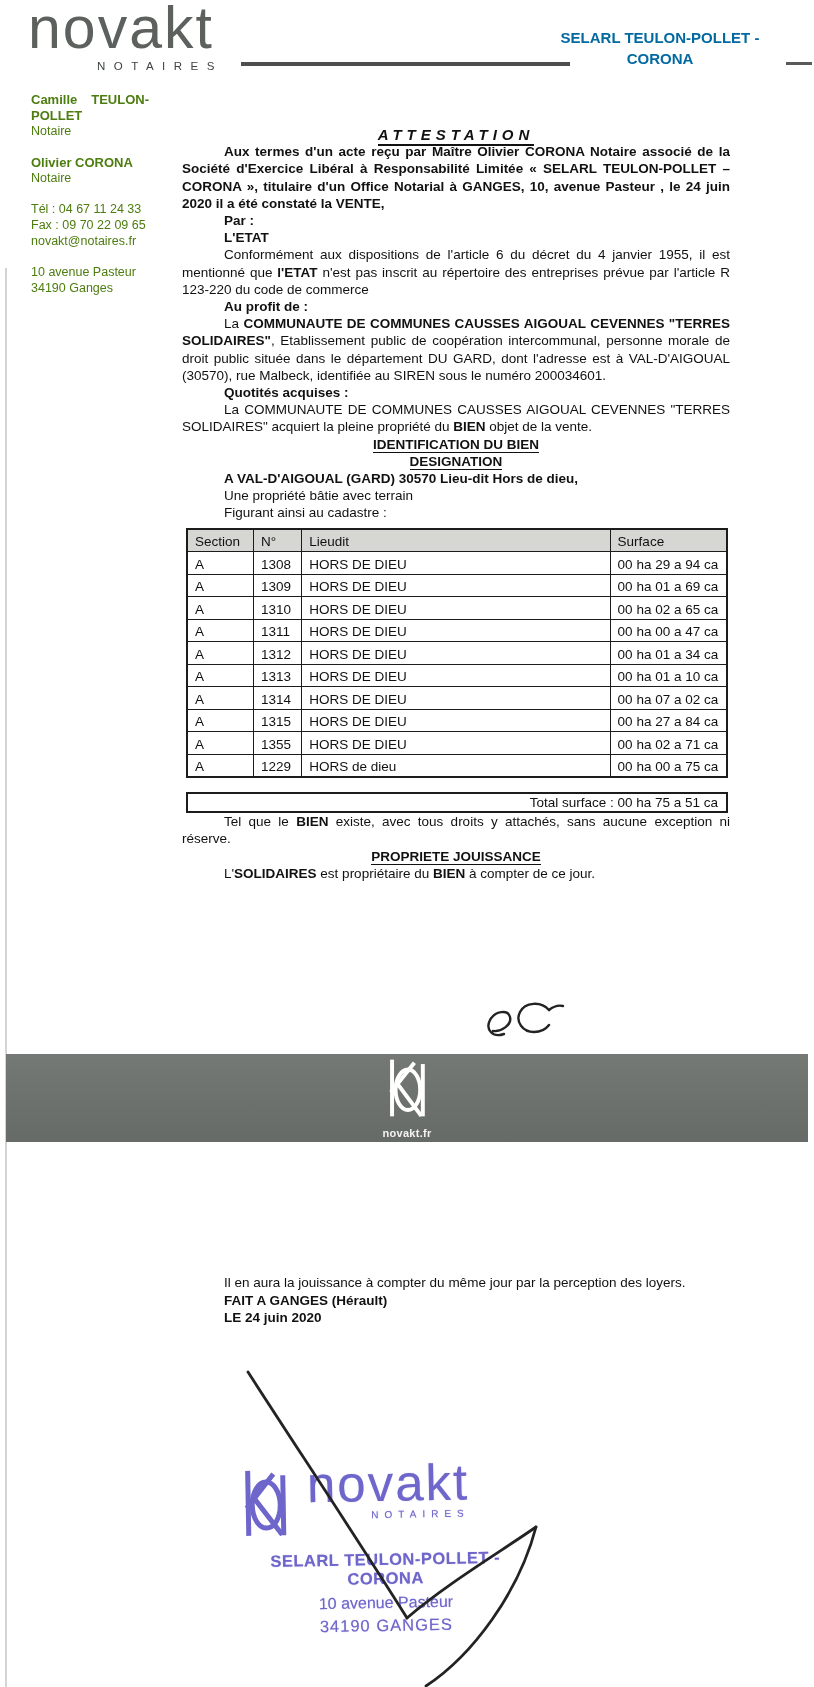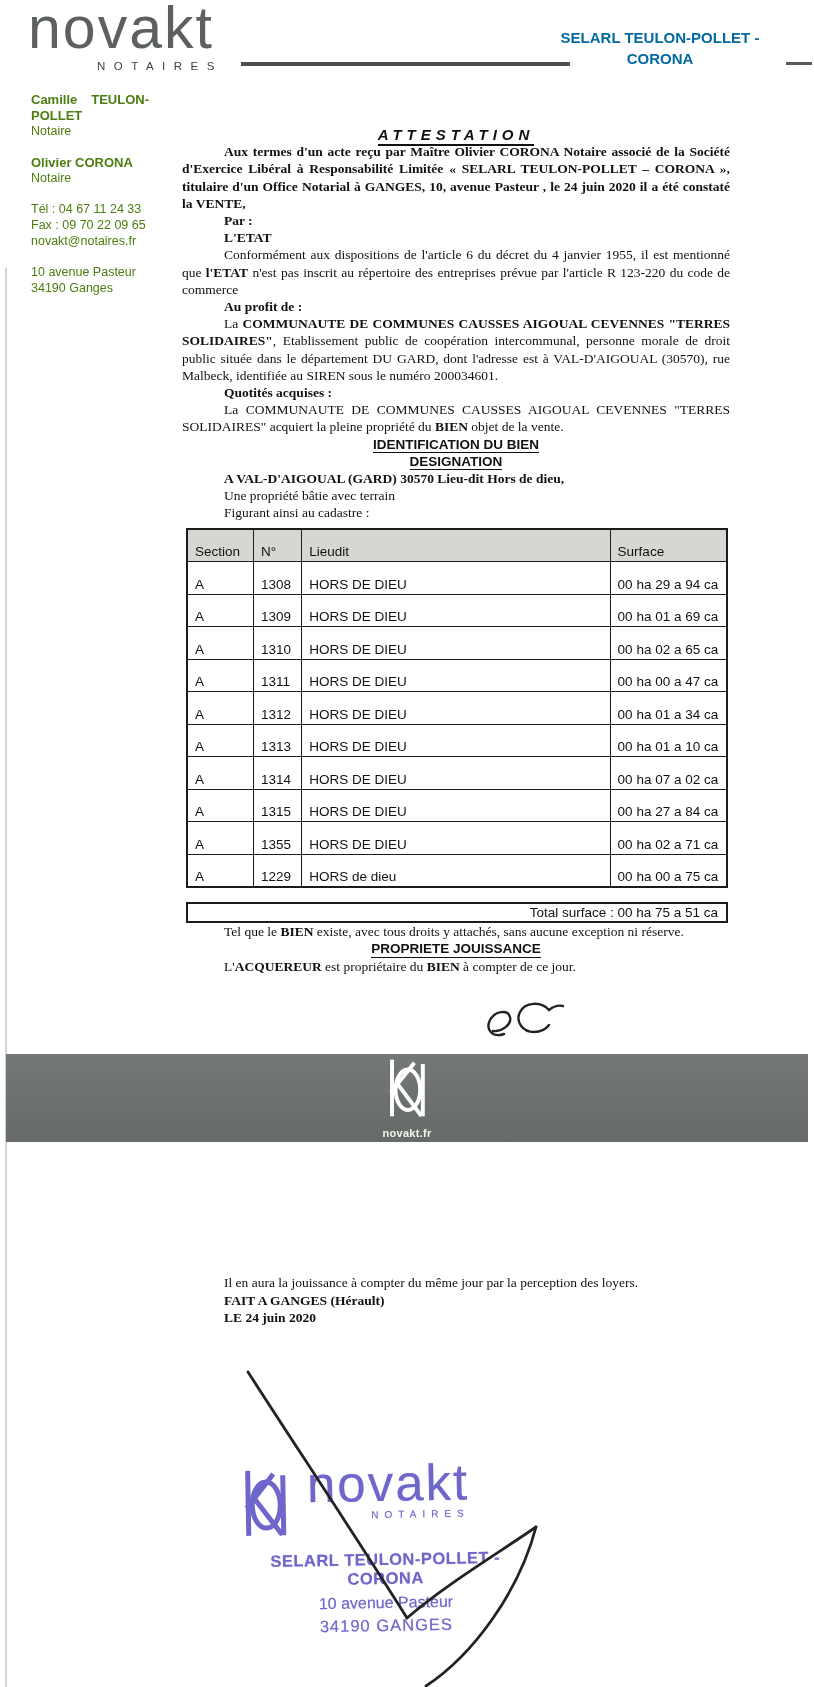--- a/index.html
+++ b/index.html
@@ -17,35 +17,35 @@
 
   
   .sidebar{position:absolute;left:31px;top:92px;width:118px;font-size:12.5px;line-height:15px;color:#4d7c0f;}
   .sb-name1{display:flex;justify-content:space-between;font-weight:bold;font-size:13px;}
   .sb-bold{font-weight:bold;font-size:13px;} .sb-gap-m{height:14px;}
   .sidebar div{margin-bottom:1px;}
 
   
   .content{position:absolute;left:182px;top:126px;width:548px;font-size:13.5px;line-height:17.2px;}
   .content p{margin:0;}
-  .indent{text-indent:42px;font-family:Liberation Serif, serif;}
+  .indent{text-indent:42px;}
   .just{text-align:justify;}
   .b{font-weight:bold;}
   .doc-title{text-align:center;font-size:15px;}
   .doc-title span{font-weight:bold;letter-spacing:5px;border-bottom:2px solid #111;padding-bottom:1px;font-style:italic;}
   .h-center{text-align:center;}
   .h-center span{font-weight:bold;border-bottom:1.8px solid #111;padding-bottom:0.5px;}
   .mt22{margin-top:22px;} .mt20{margin-top:20px;} .mt18{margin-top:18px;}
   .mt16{margin-top:16px;} .mt14{margin-top:14px;} .mt10{margin-top:10px;} .mt28{margin-top:28px;}
 
   
   table.cadastre{border-collapse:collapse;margin:6px 0 0 4px;width:542px;table-layout:fixed;
                  border:2px solid #1c1c1c;}
   .cadastre th,.cadastre td{border:1px solid #1c1c1c;font-size:13.5px;font-weight:normal;
-        text-align:left;padding:14px 4px 1px 7px;height:16.5px;line-height:15.5px;
+        text-align:left;padding:4px 4px 1px 7px;height:16.5px;line-height:15.5px;
         white-space:nowrap;overflow:hidden;margin-left:36px;}
   .cadastre thead th{background:#d6d6d3;}
   .c-section{width:66px;} .c-num{width:48px;} .c-lieudit{width:306px;} .c-surface{width:116px;}
 
   .total-box{box-sizing:border-box;margin:14px 0 0 4px;width:542px;border:2px solid #1c1c1c;
              text-align:right;padding:0 8px 16px 0;font-size:13.5px;height:21px;line-height:18px;}
 
   
   .banner{position:absolute;left:6px;top:1054px;width:802px;height:88px;
           background:linear-gradient(180deg,#757976 0%,#6d716d 55%,#676b67 100%);}
@@ -208,21 +208,21 @@
             <td>00 ha 00 a 75 ca</td>
           </tr>
         </tbody>
     </table>
 
     <div class="total-box">Total surface : 00 ha 75 a 51 ca</div>
 
     <p class="just indent"><span>Tel que le </span><b>BIEN</b><span> existe, avec tous droits y attachés, sans aucune exception ni réserve.</span></p>
 
     <p class="h-center mt28"><span>PROPRIETE JOUISSANCE</span></p>
-    <p class="indent"><span>L'</span><b>ACQUEREUR</b><span> est propriétaire du </span><b>BIEN</b><span> à compter de ce jour.</span></p>
+    <p class="indent"><span>L'</span><b>SOLIDAIRES</b><span> est propriétaire du </span><b>BIEN</b><span> à compter de ce jour.</span></p>
   </div>
 
   <div class="banner">
     <svg width="52" height="58" viewBox="0 0 52 66">
       <g stroke="#ffffff" stroke-width="4.5" fill="none" stroke-linecap="square">
         <line x1="9" y1="3" x2="9" y2="63"></line>
         <line x1="9" y1="36" x2="33" y2="6"></line>
         <line x1="15" y1="28" x2="41" y2="63"></line>
         <ellipse cx="27" cy="35" rx="14" ry="23"></ellipse>
         <line x1="44" y1="8" x2="44" y2="63"></line>

